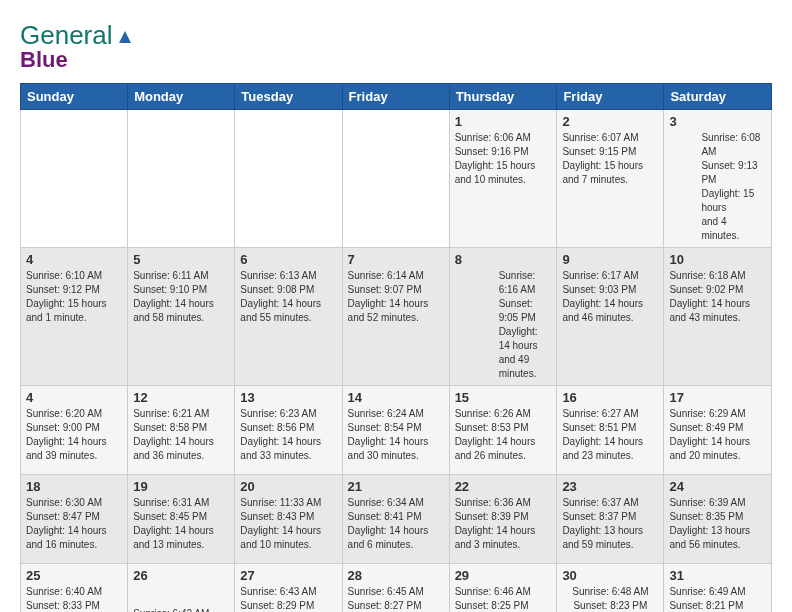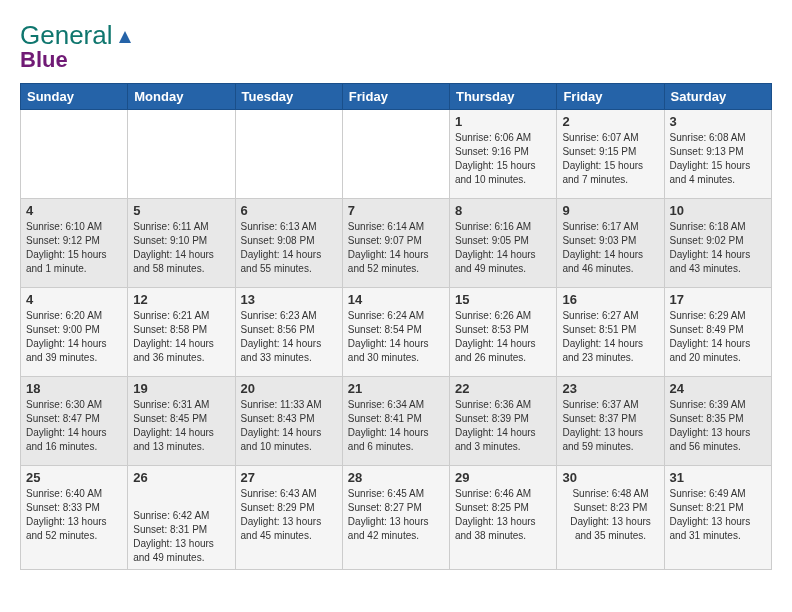--- a/index.html
+++ b/index.html
@@ -131,21 +131,21 @@
             <span class="day-number">2</span>
             <div class="day-info" style="white-space: pre-line;">Sunrise: 6:07 AM
 Sunset: 9:15 PM
 Daylight: 15 hours
 and 7 minutes.</div>
           </div>
         </td>
         <td>
           <div class="cell-content">
             <span class="day-number">3</span>
-            <div class="day-info" style="white-space: pre-line;">Sunrise: 6:08 AM
+            <div class="day-info" style="white-space: pre-line; margin-left: 32px;">Sunrise: 6:08 AM
 Sunset: 9:13 PM
 Daylight: 15 hours
 and 4 minutes.</div>
           </div>
         </td>
       </tr>
       <tr>
         <td>
           <div class="cell-content">
             <span class="day-number">4</span>
@@ -178,21 +178,21 @@
             <span class="day-number">7</span>
             <div class="day-info" style="white-space: pre-line;">Sunrise: 6:14 AM
 Sunset: 9:07 PM
 Daylight: 14 hours
 and 52 minutes.</div>
           </div>
         </td>
         <td>
           <div class="cell-content">
             <span class="day-number">8</span>
-            <div class="day-info" style="white-space: pre-line;">Sunrise: 6:16 AM
+            <div class="day-info" style="white-space: pre-line; margin-left: 44px;">Sunrise: 6:16 AM
 Sunset: 9:05 PM
 Daylight: 14 hours
 and 49 minutes.</div>
           </div>
         </td>
         <td>
           <div class="cell-content">
             <span class="day-number">9</span>
             <div class="day-info" style="white-space: pre-line;">Sunrise: 6:17 AM
 Sunset: 9:03 PM

